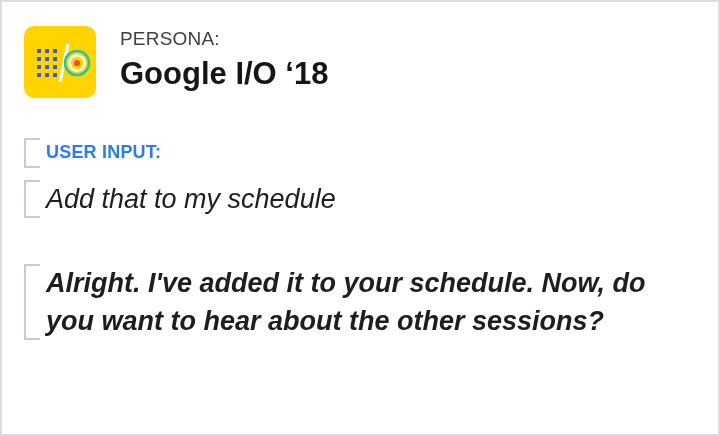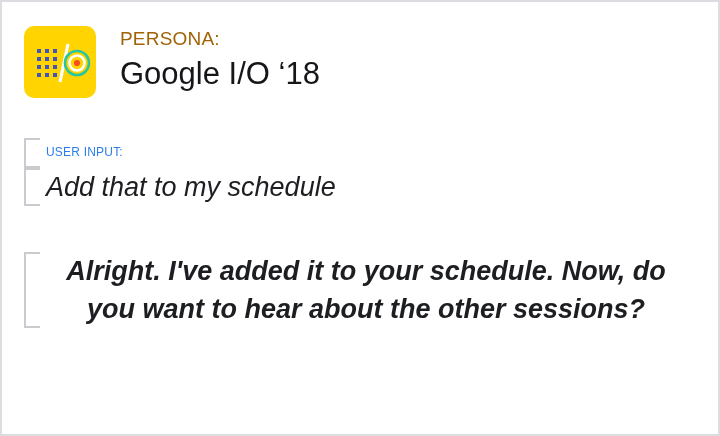--- a/index.html
+++ b/index.html
@@ -52,30 +52,30 @@
   }
 
   .persona-text {
     margin-left: 24px;
     padding-top: 1px;
   }
 
   .persona-label {
     font-size: 19px;
     letter-spacing: 0.2px;
-    color: #a16207;
+    color: #404040;
     font-weight: 400;
     line-height: 24px;
     white-space: nowrap;
   }
 
   .persona-name {
     font-size: 31px;
     color: #15161a;
-    font-weight: 400;
+    font-weight: 700;
     line-height: 40px;
     margin-top: 3px;
     white-space: nowrap;
   }
 
   
   .section {
     position: absolute;
     left: 22px;
   }
@@ -97,35 +97,34 @@
     height: 100%;
     box-sizing: border-box;
     border-left: 2px solid #c9cbd0;
     border-top: 2px solid #c9cbd0;
     border-bottom: 2px solid #c9cbd0;
     border-right: none;
     pointer-events: none;
   }
 
   .section-label {
-    font-size: 12px;
-    font-weight: 400;
+    font-size: 18px;
+    font-weight: 700;
     letter-spacing: 0.2px;
     color: #2b7de9;
     line-height: 28px;
     white-space: nowrap;
   }
 
   .label-row {
     height: 30px;
   }
 
   .body-row {
-    margin-top: 0;
-    text-align: center;
+    margin-top: 12px;
   }
 
   .section-body {
     font-size: 27px;
     font-style: italic;
     color: #1d1e21;
     line-height: 38px;
     font-weight: 400;
     max-width: 648px;
   }

